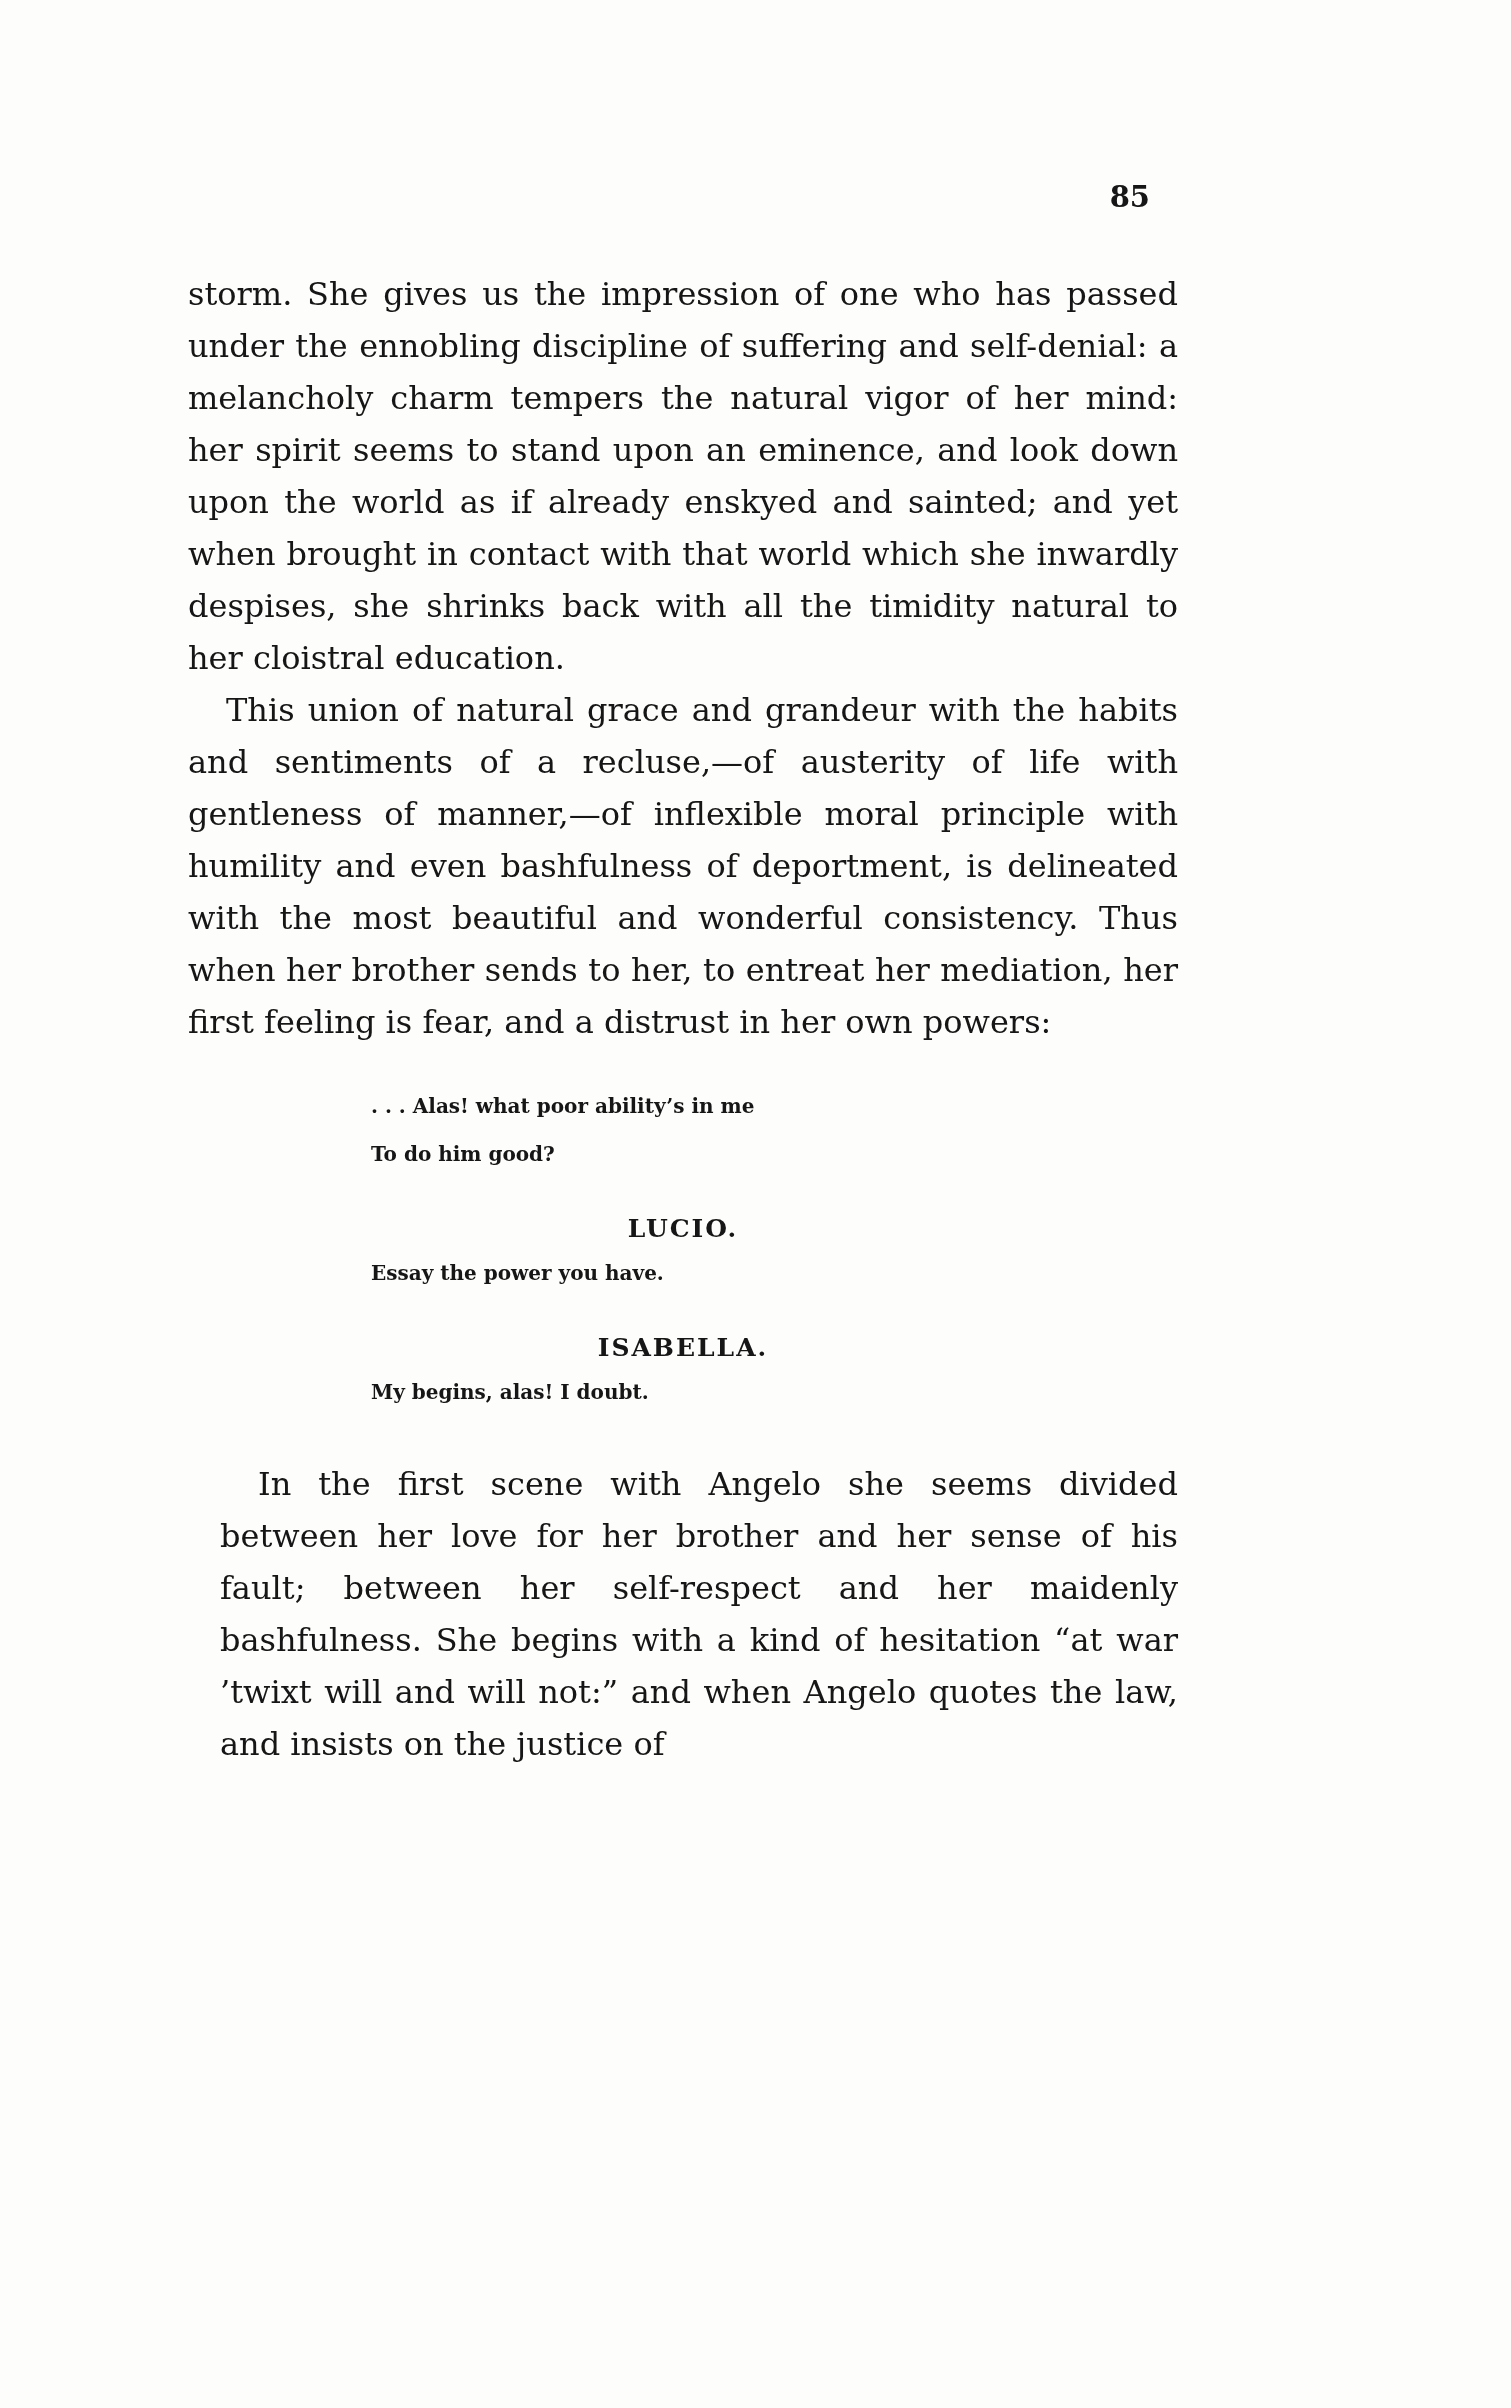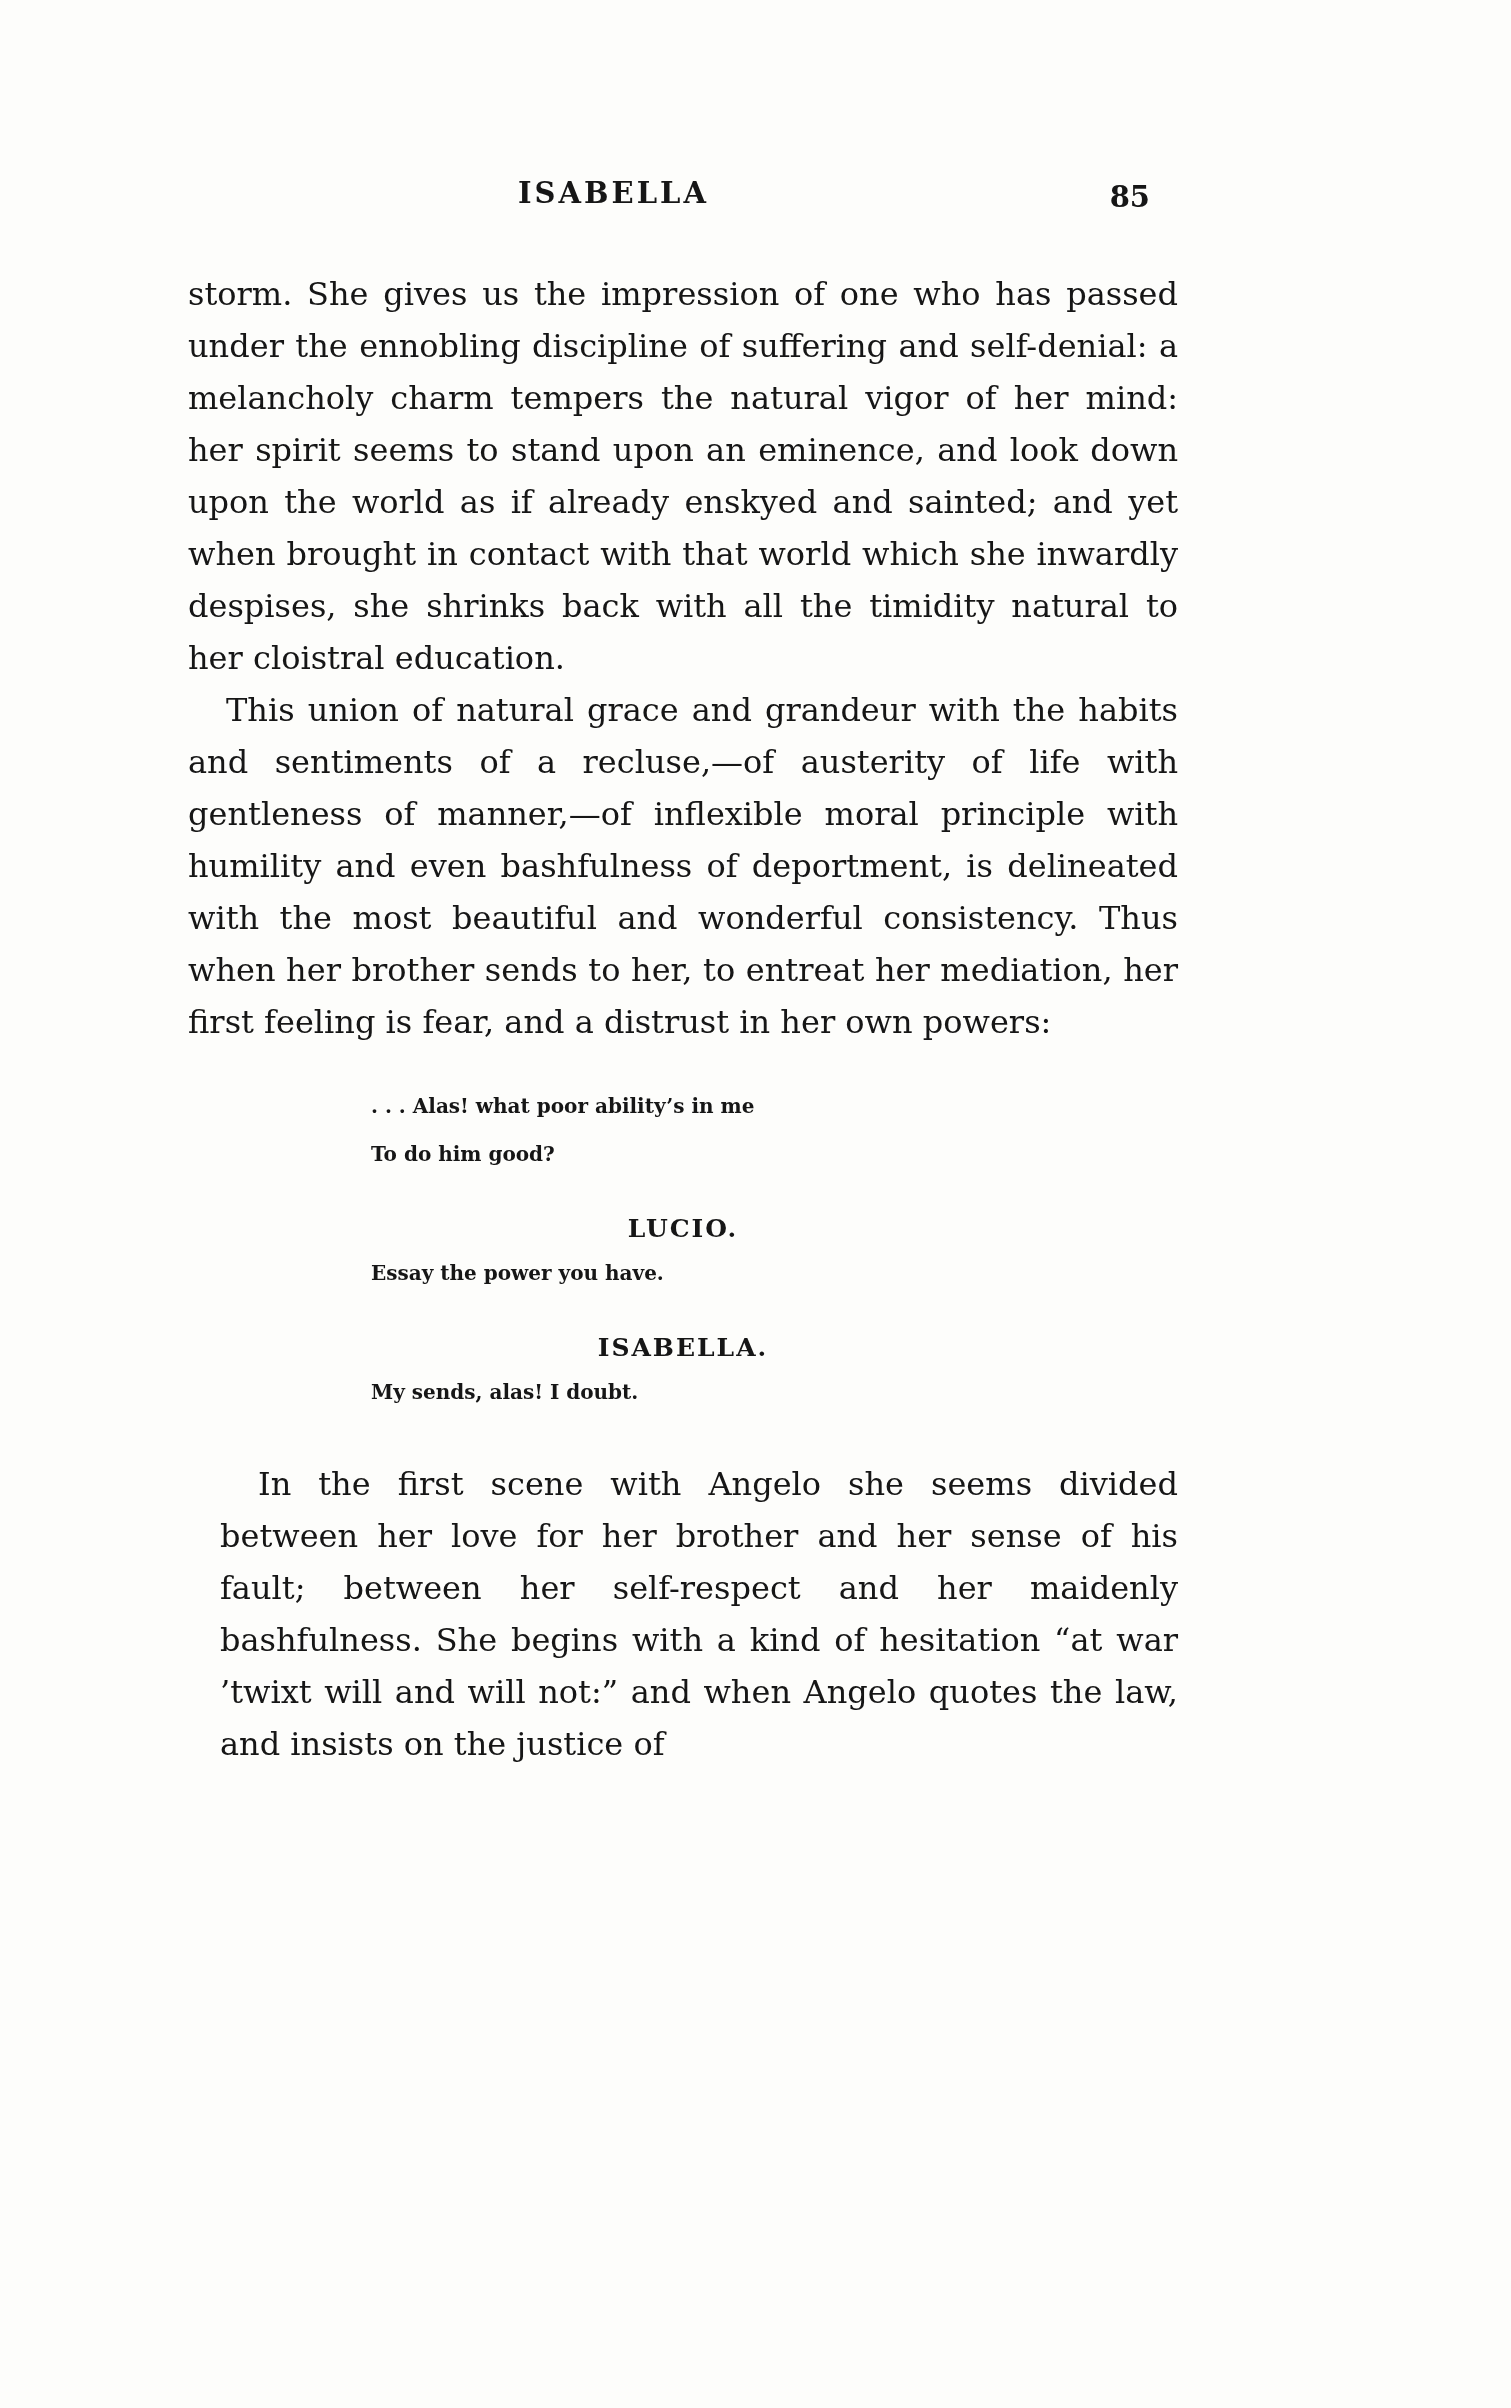--- a/index.html
+++ b/index.html
@@ -74,21 +74,20 @@
     margin-top: 42px;
     margin-left: 32px;
   }
 </style>
 </head>
 <body>
 
 <div class="page">
 
   <header class="page-header">
-    <span class="running-title">ISABELLA</span>
     <span class="page-number">85</span>
   </header>
 
   <main class="text-block">
 
     <p class="para">storm. She gives us the impression of one who has passed under the ennobling discipline of suffering and self-denial: a melancholy charm tempers the natural vigor of her mind: her spirit seems to stand upon an eminence, and look down upon the world as if already enskyed and sainted; and yet when brought in contact with that world which she inwardly despises, she shrinks back with all the timidity natural to her cloistral education.</p>
 
     <p class="para indent">This union of natural grace and grandeur with the habits and sentiments of a recluse,—of austerity of life with gentleness of manner,—of inflexible moral principle with humility and even bashfulness of deportment, is delineated with the most beautiful and wonderful consistency. Thus when her brother sends to her, to entreat her mediation, her first feeling is fear, and a distrust in her own powers:</p>
 
     <div class="verse first">
@@ -98,21 +97,21 @@
 
     <div class="speaker">LUCIO.</div>
 
     <div class="verse">
       <div>Essay the power you have.</div>
     </div>
 
     <div class="speaker">ISABELLA.</div>
 
     <div class="verse">
-      <div>My sends, alas! I doubt.</div>
+      <div>My begins, alas! I doubt.</div>
     </div>
 
     <p class="para indent last">In the first scene with Angelo she seems divided between her love for her brother and her sense of his fault; between her self-respect and her maidenly bashfulness. She begins with a kind of hesitation “at war ’twixt will and will not:” and when Angelo quotes the law, and insists on the justice of</p>
 
   </main>
 
 </div>
 
 
 </body></html>

